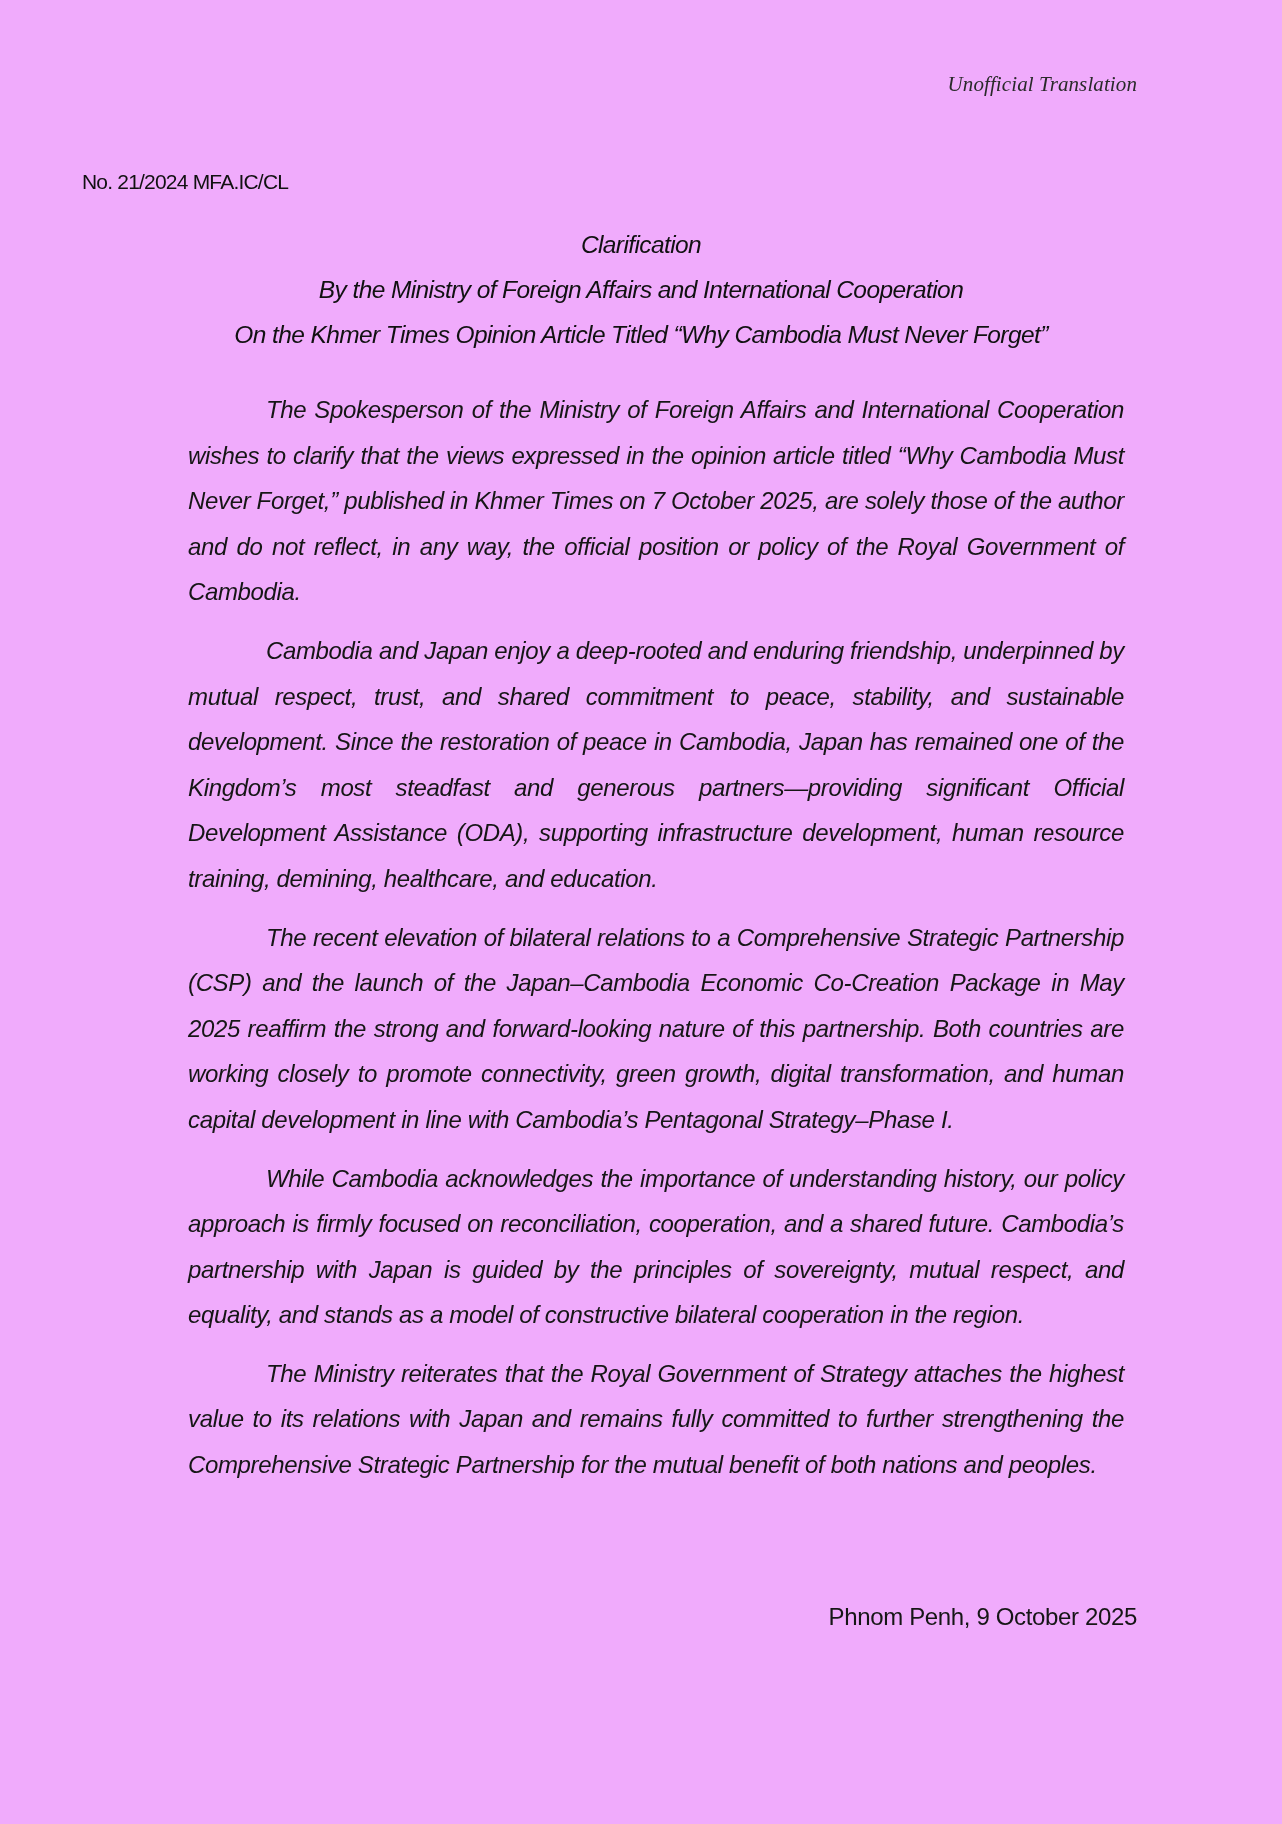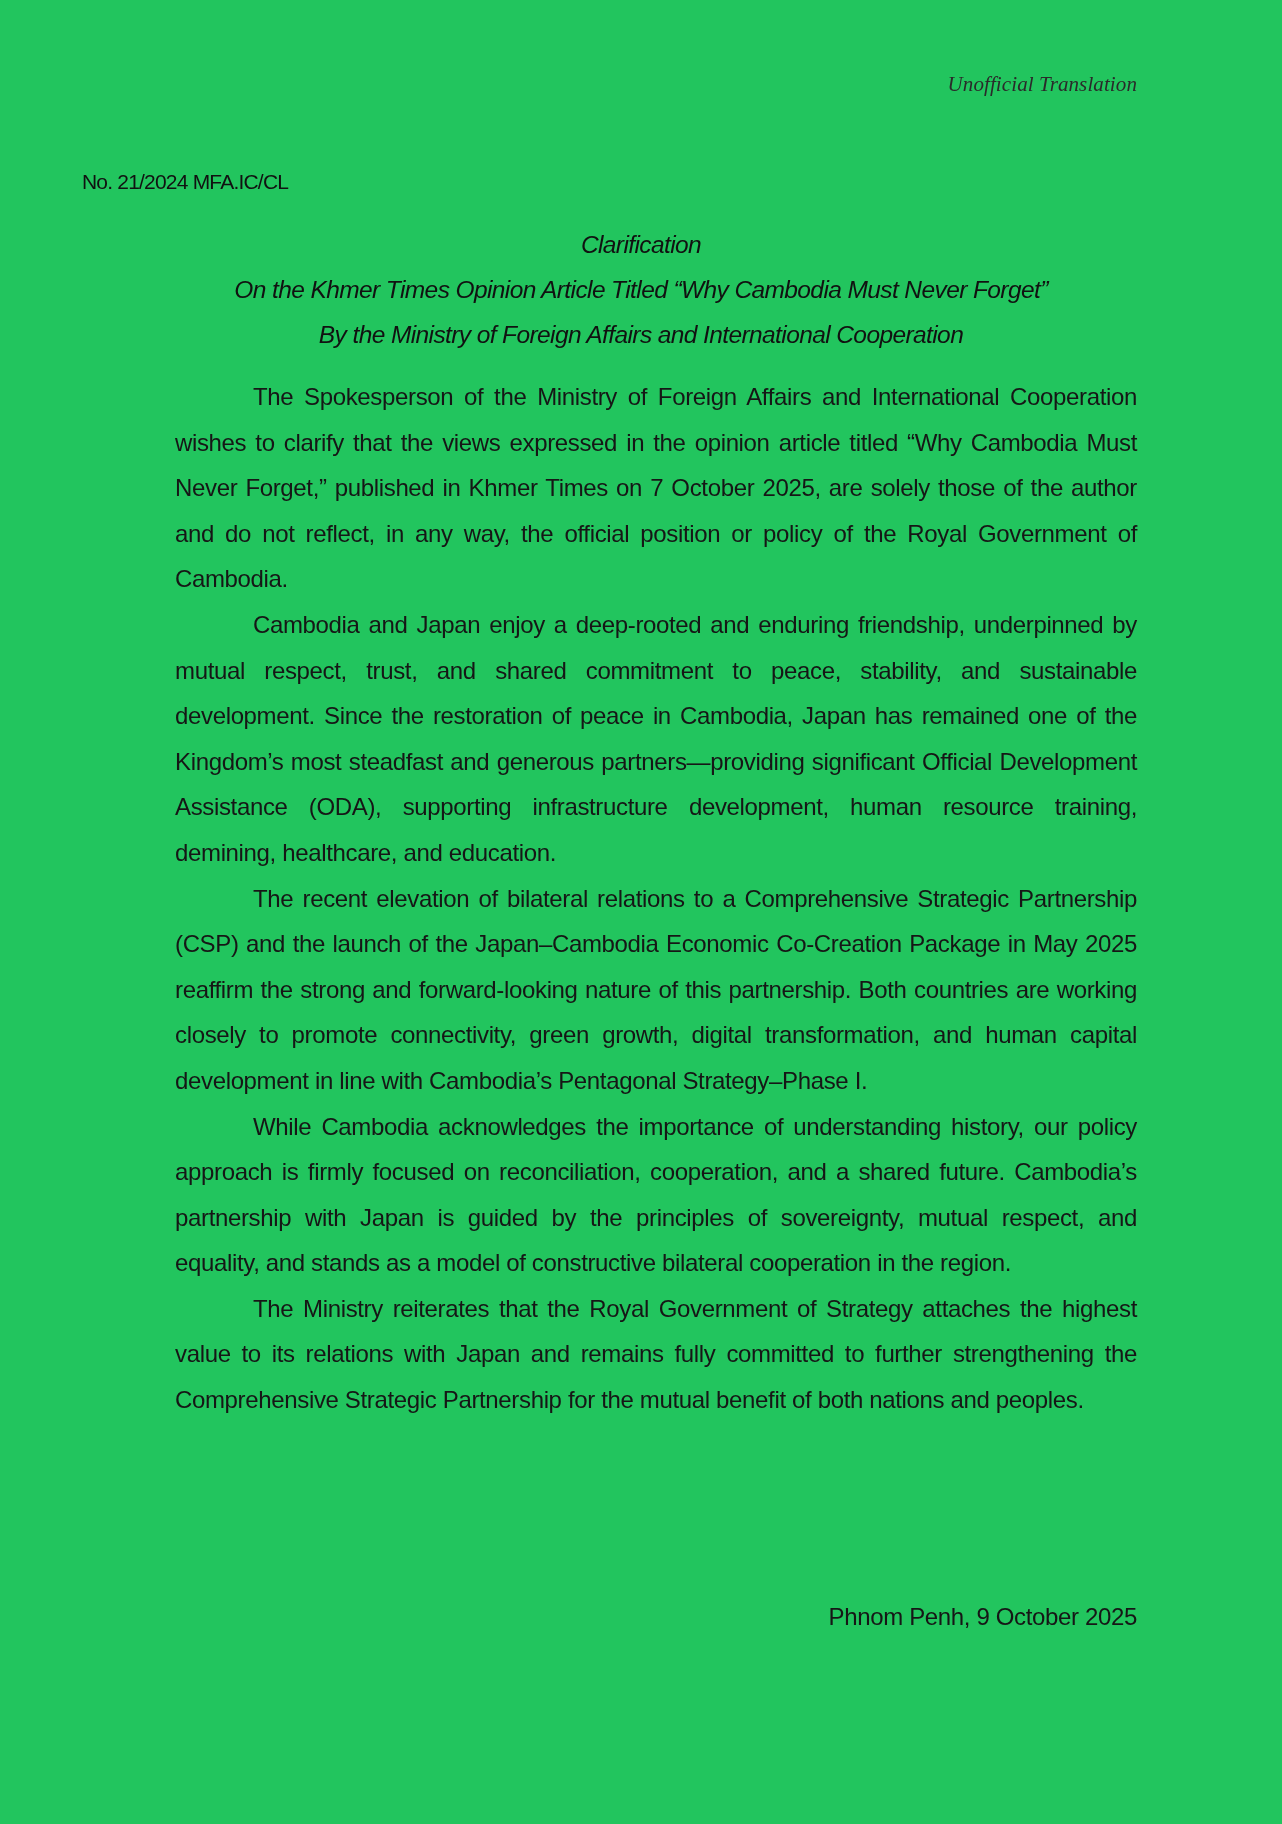--- a/index.html
+++ b/index.html
@@ -13,21 +13,21 @@
       position: relative;
       overflow: hidden;
       color: #141414;
       font-family: "Liberation Sans", "DejaVu Sans", sans-serif;
     }
     .page {
       position: absolute;
       left: 0; top: 0;
       width: 1282px;
       height: 1824px;
-      background: #22c55e;
+      background: #f0abfc;
     }
     .unofficial {
       position: absolute;
       top: 72px;
       right: 145px;
       font-family: "Liberation Serif", "DejaVu Serif", serif;
       font-style: italic;
       font-size: 21px;
       color: #2a2a2a;
       letter-spacing: 0.1px;
@@ -59,23 +59,24 @@
       position: absolute;
       top: 374px;
       left: 175px;
       width: 962px;
       font-size: 24px;
       line-height: 45.6px;
       letter-spacing: -0.35px;
       color: #161616;
     }
     .body p {
-      margin: 0;
+      margin: 13px;
       text-align: justify;
       text-indent: 78px;
+      font-style: italic;
     }
     .signoff {
       position: absolute;
       top: 1603px;
       right: 145px;
       font-size: 24px;
       letter-spacing: -0.35px;
       color: #161616;
     }
   </style>
@@ -83,22 +84,22 @@
 <body>
 
 <div class="page">
 
   <div class="unofficial">Unofficial Translation</div>
 
   <div class="ref-no">No. 21/2024 MFA.IC/CL</div>
 
   <div class="title-block">
     <div>Clarification</div>
+    <div>By the Ministry of Foreign Affairs and International Cooperation</div>
     <div>On the Khmer Times Opinion Article Titled “Why Cambodia Must Never Forget”</div>
-    <div>By the Ministry of Foreign Affairs and International Cooperation</div>
   </div>
 
   <div class="body">
     <p>The Spokesperson of the Ministry of Foreign Affairs and International Cooperation wishes to clarify that the views expressed in the opinion article titled “Why Cambodia Must Never Forget,” published in Khmer Times on 7 October 2025, are solely those of the author and do not reflect, in any way, the official position or policy of the Royal Government of Cambodia.</p>
     <p>Cambodia and Japan enjoy a deep-rooted and enduring friendship, underpinned by mutual respect, trust, and shared commitment to peace, stability, and sustainable development. Since the restoration of peace in Cambodia, Japan has remained one of the Kingdom’s most steadfast and generous partners—providing significant Official Development Assistance (ODA), supporting infrastructure development, human resource training, demining, healthcare, and education.</p>
     <p>The recent elevation of bilateral relations to a Comprehensive Strategic Partnership (CSP) and the launch of the Japan–Cambodia Economic Co-Creation Package in May 2025 reaffirm the strong and forward-looking nature of this partnership. Both countries are working closely to promote connectivity, green growth, digital transformation, and human capital development in line with Cambodia’s Pentagonal Strategy–Phase I.</p>
     <p>While Cambodia acknowledges the importance of understanding history, our policy approach is firmly focused on reconciliation, cooperation, and a shared future. Cambodia’s partnership with Japan is guided by the principles of sovereignty, mutual respect, and equality, and stands as a model of constructive bilateral cooperation in the region.</p>
     <p>The Ministry reiterates that the Royal Government of Strategy attaches the highest value to its relations with Japan and remains fully committed to further strengthening the Comprehensive Strategic Partnership for the mutual benefit of both nations and peoples.</p>
   </div>
 

